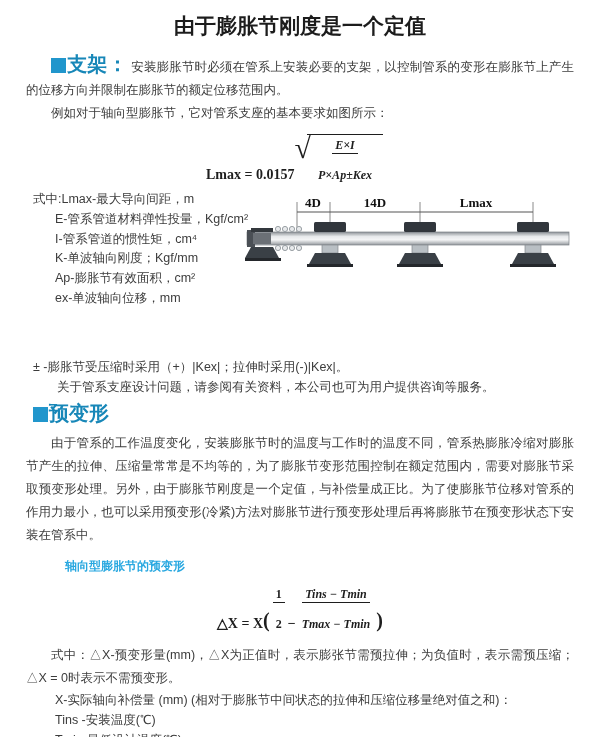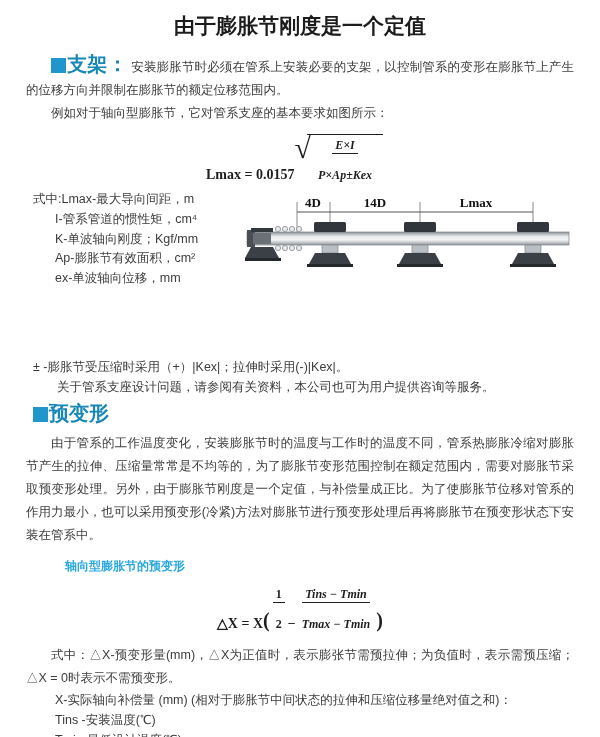--- a/index.html
+++ b/index.html
@@ -60,20 +60,21 @@
       <span class="frac ital">
         <span class="num">E×I</span>
         <span class="den">P×Ap±Kex</span>
       </span>
     </span>
   </div>
 
   <div class="vars-wrap">
     <div class="vars">
       <div class="lead">式中:Lmax-最大导向间距，m</div>
+      <div class="item">E-管系管道材料弹性投量，Kgf/cm²</div>
       <div class="item">I-管系管道的惯性矩，cm⁴</div>
       <div class="item">K-单波轴向刚度；Kgf/mm</div>
       <div class="item">Ap-膨胀节有效面积，cm²</div>
       <div class="item">ex-单波轴向位移，mm</div>
     </div>
 
     <svg class="diagram" width="330" height="96" viewBox="0 0 330 96">
       <defs>
         <linearGradient id="pipeGrad" x1="0" y1="0" x2="0" y2="1">
           <stop offset="0" stop-color="#8d9297"></stop>

